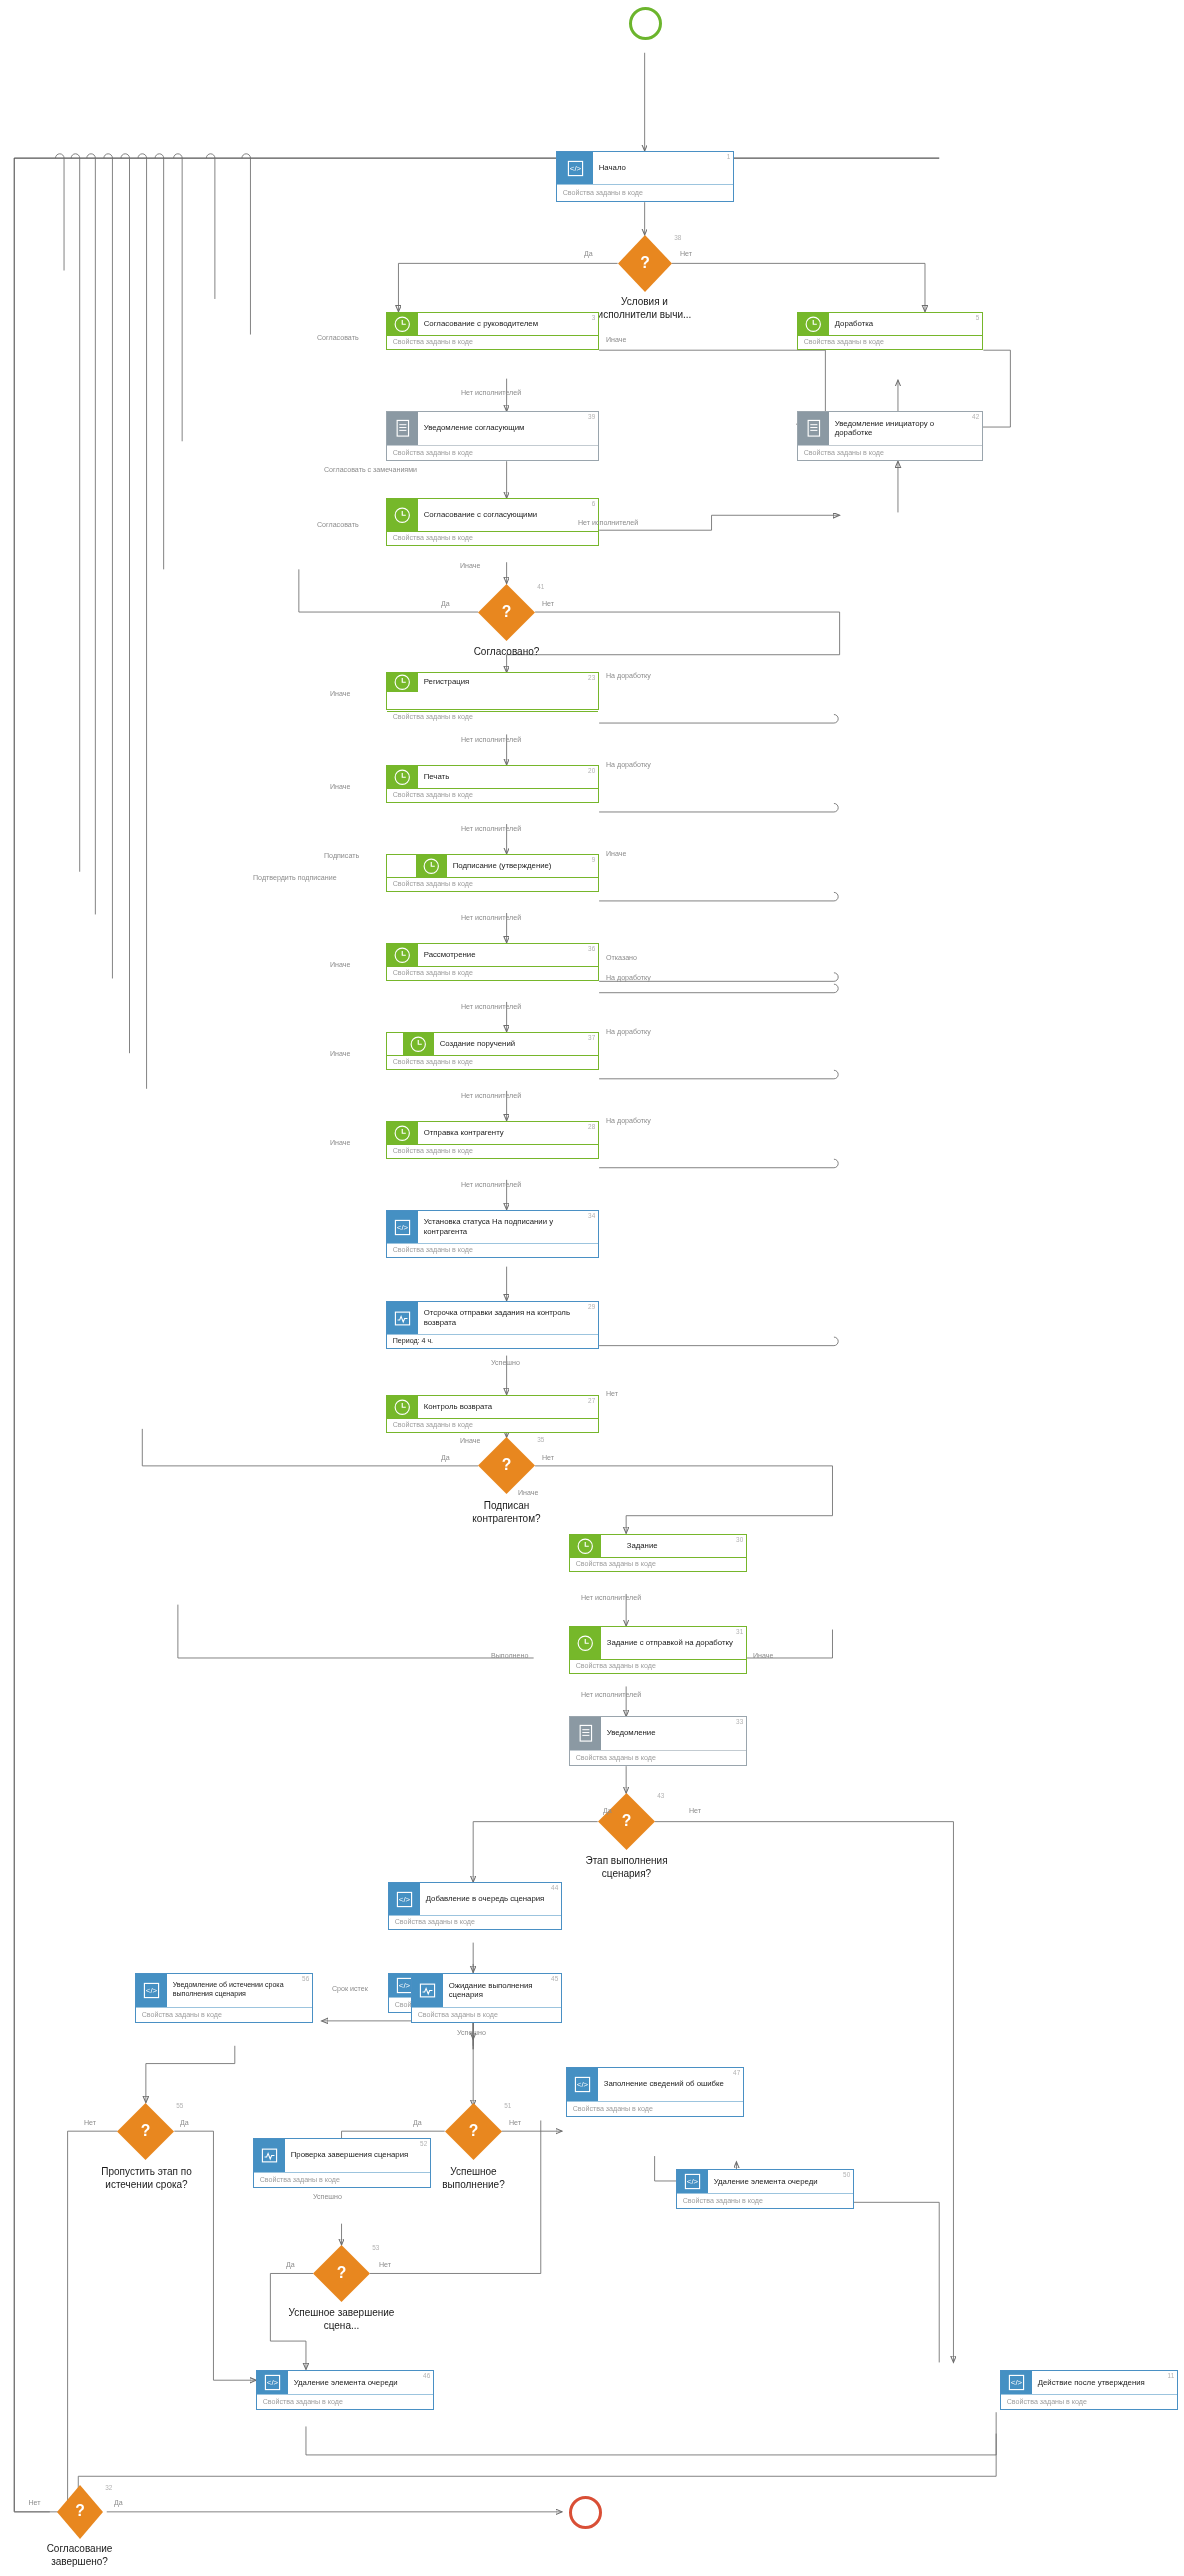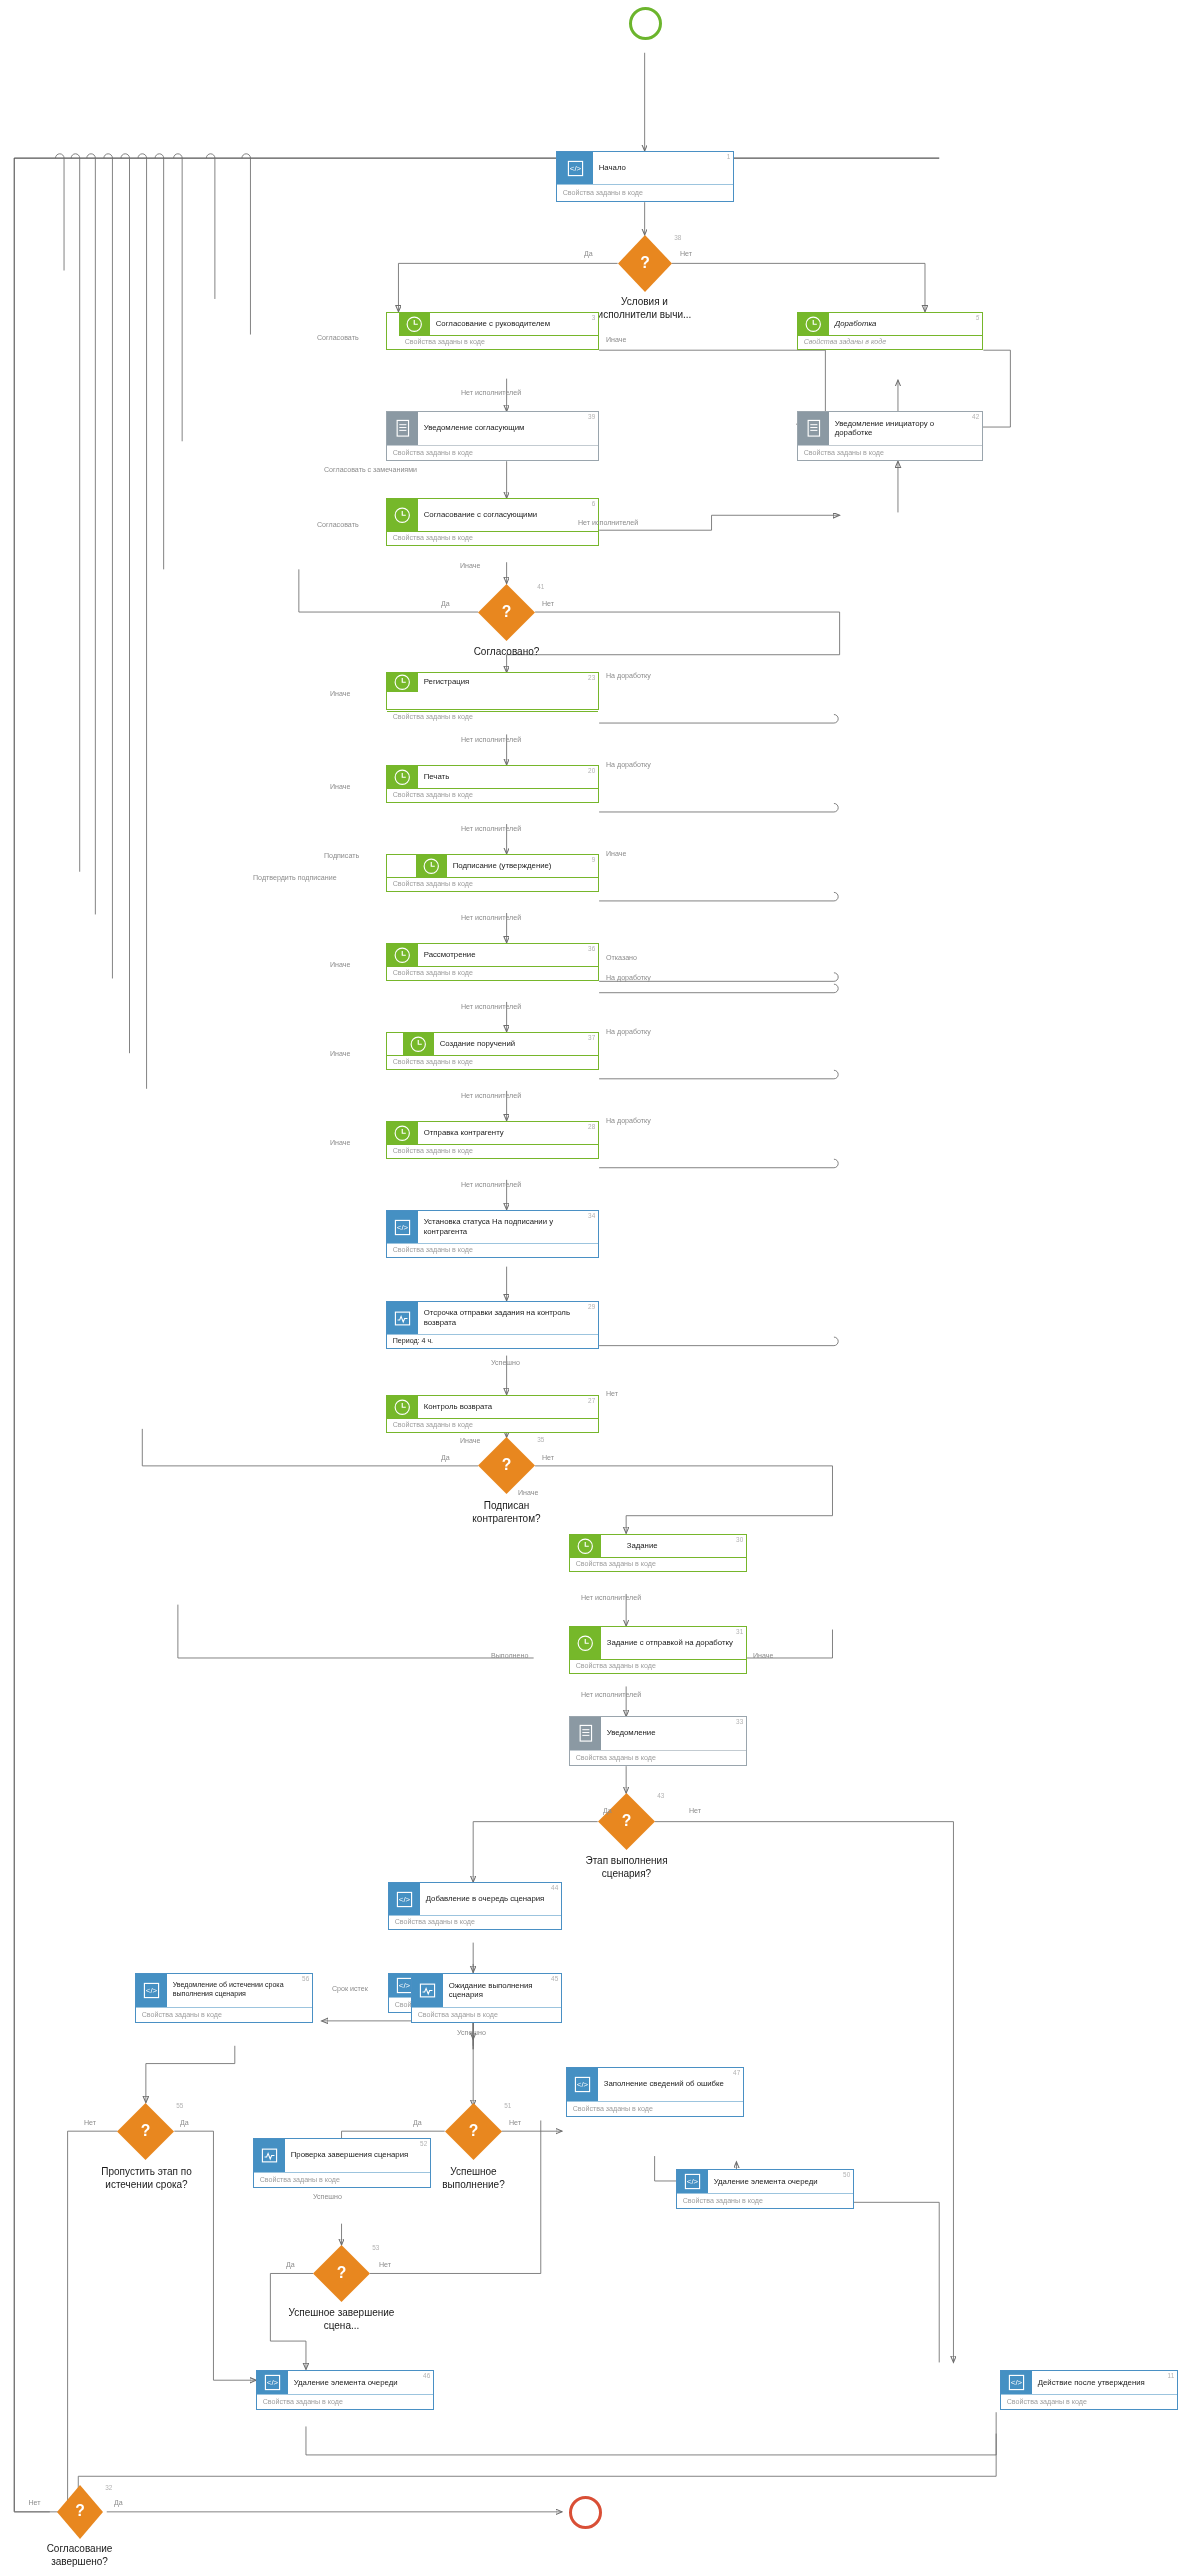--- a/index.html
+++ b/index.html
@@ -210,40 +210,40 @@
   <div class="decision" style="left:618px;top:235px;width:54px;height:57px;">
     <div class="dia">
         <span>?</span>
       </div>
     <span class="num">38</span>
   </div>
   <div class="dlabel" style="left:591px;top:295px;">Условия и исполнители вычи...</div>
   <div class="elabel" style="left:584px;top:250px;">Да</div>
   <div class="elabel" style="left:680px;top:250px;">Нет</div>
 
-  <div class="node n-green" style="left:386px;top:312px;width:213px;height:38px;padding-left:12px;">
+  <div class="node n-green" style="left:386px;top:312px;width:213px;height:38px;">
     <div class="row" style="height:24px;">
       <div class="icon" style="width:31px;">
         <svg width="18.5" height="18.5" viewBox="0 0 26 26">
             <circle cx="13" cy="13" r="10" fill="none" stroke="#fff" stroke-width="1.6"></circle>
             <path d="M13,7 L13,13 L18,13" stroke="#fff" stroke-width="1.6" fill="none"></path>
           </svg>
       </div>
       <div class="txt">
           <span class="num">3</span>
         <span class="title">Согласование с руководителем</span>
         </div>
     </div>
     <div class="sub" style="height:14.2px;">Свойства заданы в коде</div>
   </div>
   <div class="elabel" style="left:317px;top:334px;">Согласовать</div>
   <div class="elabel" style="left:606px;top:336px;">Иначе</div>
   <div class="elabel" style="left:461px;top:389px;">Нет исполнителей</div>
 
-  <div class="node n-green" style="left:797px;top:312px;width:186px;height:38px;font-style:italic;">
+  <div class="node n-green" style="left:797px;top:312px;width:186px;height:38px;">
     <div class="row" style="height:24px;">
       <div class="icon" style="width:31px;">
         <svg width="18.5" height="18.5" viewBox="0 0 26 26">
             <circle cx="13" cy="13" r="10" fill="none" stroke="#fff" stroke-width="1.6"></circle>
             <path d="M13,7 L13,13 L18,13" stroke="#fff" stroke-width="1.6" fill="none"></path>
           </svg>
       </div>
       <div class="txt">
           <span class="num">5</span>
         <span class="title">Доработка</span>

